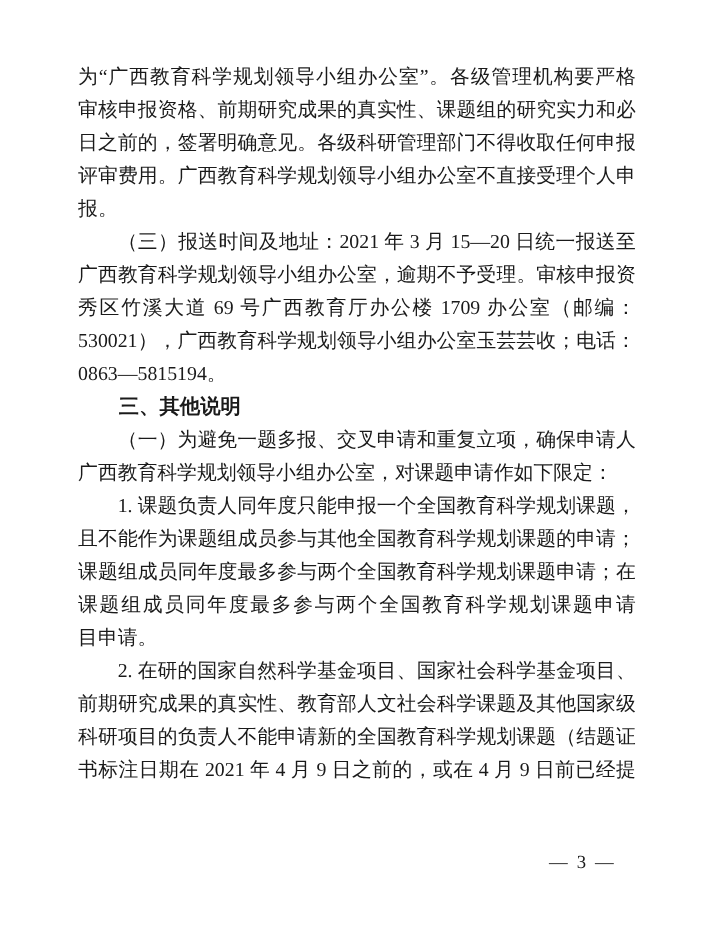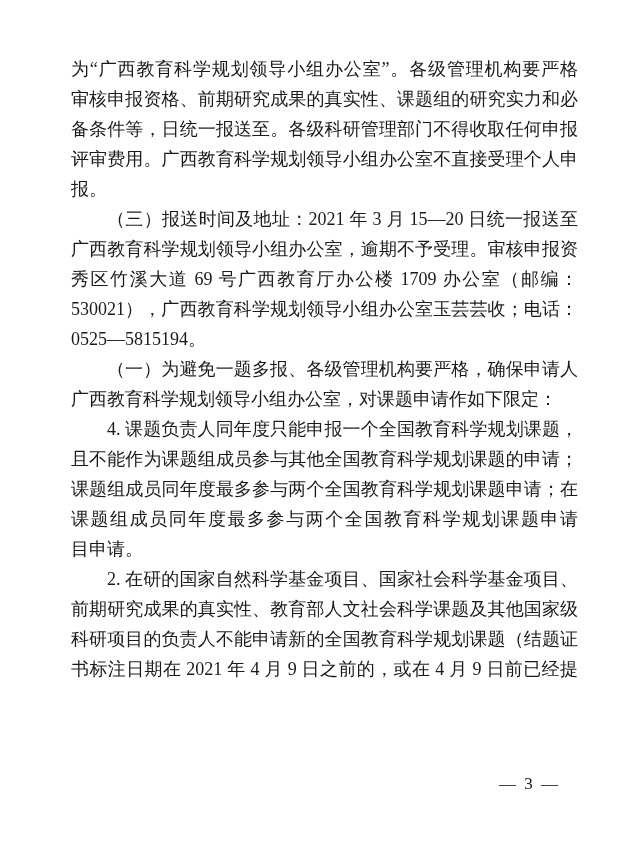--- a/index.html
+++ b/index.html
@@ -48,31 +48,32 @@
     color: #1a1a1a;
   }
 </style>
 </head>
 <body>
 
 <div class="page">
   <div class="textblock">
     <div class="ln j">为“广西教育科学规划领导小组办公室”。各级管理机构要严格</div>
     <div class="ln j">审核申报资格、前期研究成果的真实性、课题组的研究实力和必</div>
-    <div class="ln j">备条件等，日统一报送至。各级科研管理部门不得收取任何申报</div>
+    <div class="ln j">日之前的，签署明确意见。各级科研管理部门不得收取任何申报</div>
     <div class="ln j">评审费用。广西教育科学规划领导小组办公室不直接受理个人申</div>
     <div class="ln">报。</div>
     <div class="ln j ind">（三）报送时间及地址：2021 年 3 月 15—20 日统一报送至</div>
     <div class="ln j">广西教育科学规划领导小组办公室，逾期不予受理。审核申报资格</div>
     <div class="ln j">秀区竹溪大道 69 号广西教育厅办公楼 1709 办公室（邮编：</div>
     <div class="ln j">530021），广西教育科学规划领导小组办公室玉芸芸收；电话：</div>
-    <div class="ln">0525—5815194。</div>
-    <div class="ln j ind">（一）为避免一题多报、各级管理机构要严格，确保申请人</div>
+    <div class="ln">0863—5815194。</div>
+    <div class="ln ind heading">三、其他说明</div>
+    <div class="ln j ind">（一）为避免一题多报、交叉申请和重复立项，确保申请人</div>
     <div class="ln">广西教育科学规划领导小组办公室，对课题申请作如下限定：</div>
-    <div class="ln j ind">4. 课题负责人同年度只能申报一个全国教育科学规划课题，</div>
+    <div class="ln j ind">1. 课题负责人同年度只能申报一个全国教育科学规划课题，</div>
     <div class="ln j">且不能作为课题组成员参与其他全国教育科学规划课题的申请；</div>
     <div class="ln j">课题组成员同年度最多参与两个全国教育科学规划课题申请；在</div>
     <div class="ln j">课题组成员同年度最多参与两个全国教育科学规划课题申请</div>
     <div class="ln">目申请。</div>
     <div class="ln j ind">2. 在研的国家自然科学基金项目、国家社会科学基金项目、</div>
     <div class="ln j">前期研究成果的真实性、教育部人文社会科学课题及其他国家级</div>
     <div class="ln j">科研项目的负责人不能申请新的全国教育科学规划课题（结题证</div>
     <div class="ln j">书标注日期在 2021 年 4 月 9 日之前的，或在 4 月 9 日前已经提</div>
   </div>
 

